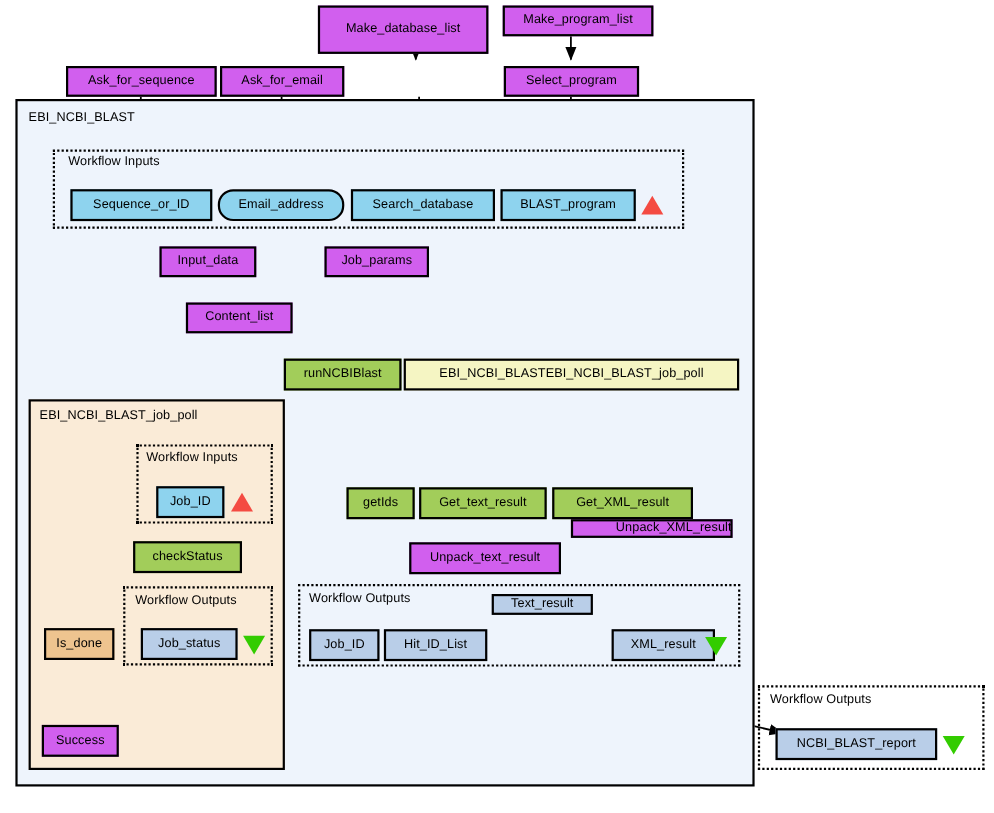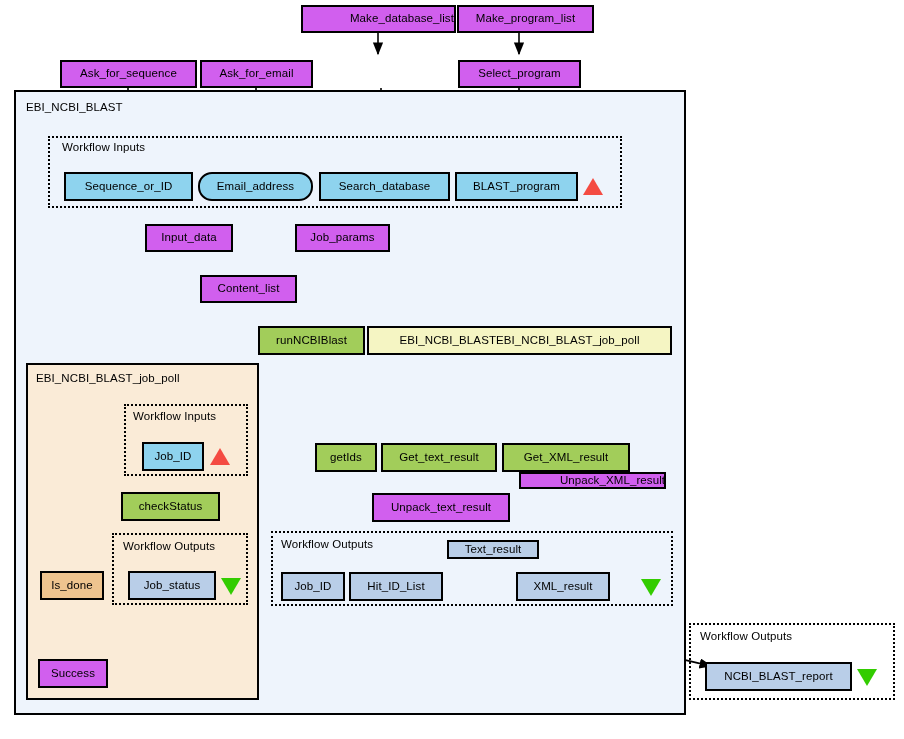--- a/index.html
+++ b/index.html
@@ -129,21 +129,21 @@
       <path d="M443,356 C470,400 462,420 456,434"></path>
       <path d="M520,356 C556,400 562,416 563,434"></path>
     </g>
     <g fill="#ffffff" stroke="#cccccc" stroke-width="1.6">
       <circle cx="349" cy="438" r="5.5"></circle>
       <circle cx="455" cy="438" r="5.5"></circle>
       <circle cx="564" cy="438" r="5.5"></circle>
     </g>
   </svg>
 
-  <div class="node n-magenta" style="left:301px;top:5px;width:155px;height:28px;justify-content:flex-end;">
+  <div class="node n-magenta" style="left:289px;top:5px;width:155px;height:44px;">
     <span>Make_database_list</span>
   </div>
   <div class="node n-magenta" style="left:457px;top:5px;width:137px;height:28px;">
     <span>Make_program_list</span>
   </div>
 
   <div class="node n-magenta" style="left:60px;top:60px;width:137px;height:28px;">
     <span>Ask_for_sequence</span>
   </div>
   <div class="node n-magenta" style="left:200px;top:60px;width:113px;height:28px;">
@@ -172,21 +172,21 @@
     <span>BLAST_program</span>
   </div>
   <div class="tri tri-up" style="left:583px;top:178px;"></div>
 
   <div class="node n-magenta" style="left:145px;top:224px;width:88px;height:28px;">
     <span>Input_data</span>
   </div>
   <div class="node n-magenta" style="left:295px;top:224px;width:95px;height:28px;">
     <span>Job_params</span>
   </div>
-  <div class="node n-magenta" style="left:169px;top:275px;width:97px;height:28px;margin-left:31px;">
+  <div class="node n-magenta" style="left:169px;top:275px;width:97px;height:28px;">
     <span>Content_list</span>
   </div>
 
   <div class="node n-green" style="left:258px;top:326px;width:107px;height:29px;">
     <span>runNCBIBlast</span>
   </div>
   <div class="node n-yellow" style="left:367px;top:326px;width:305px;height:29px;">
     <span>EBI_NCBI_BLASTEBI_NCBI_BLAST_job_poll</span>
   </div>
 
@@ -240,21 +240,21 @@
 
   <div class="node n-output" style="left:281px;top:572px;width:64px;height:29px;">
     <span>Job_ID</span>
   </div>
   <div class="node n-output" style="left:349px;top:572px;width:94px;height:29px;">
     <span>Hit_ID_List</span>
   </div>
   <div class="node n-output" style="left:447px;top:540px;width:92px;height:19px;">
     <span>Text_result</span>
   </div>
-  <div class="node n-output" style="left:516px;top:572px;width:94px;height:29px;">
+  <div class="node n-output" style="left:556px;top:572px;width:94px;height:29px;">
     <span>XML_result</span>
   </div>
   <div class="tri tri-down" style="left:641px;top:579px;"></div>
 
   <div class="dotted-box" style="left:689px;top:623px;width:206px;height:77px;"></div>
   <div class="container-label" style="left:700px;top:630px;">Workflow Outputs</div>
   <div class="node n-output" style="left:705px;top:662px;width:147px;height:29px;">
     <span>NCBI_BLAST_report</span>
   </div>
   <div class="tri tri-down" style="left:857px;top:669px;"></div>

